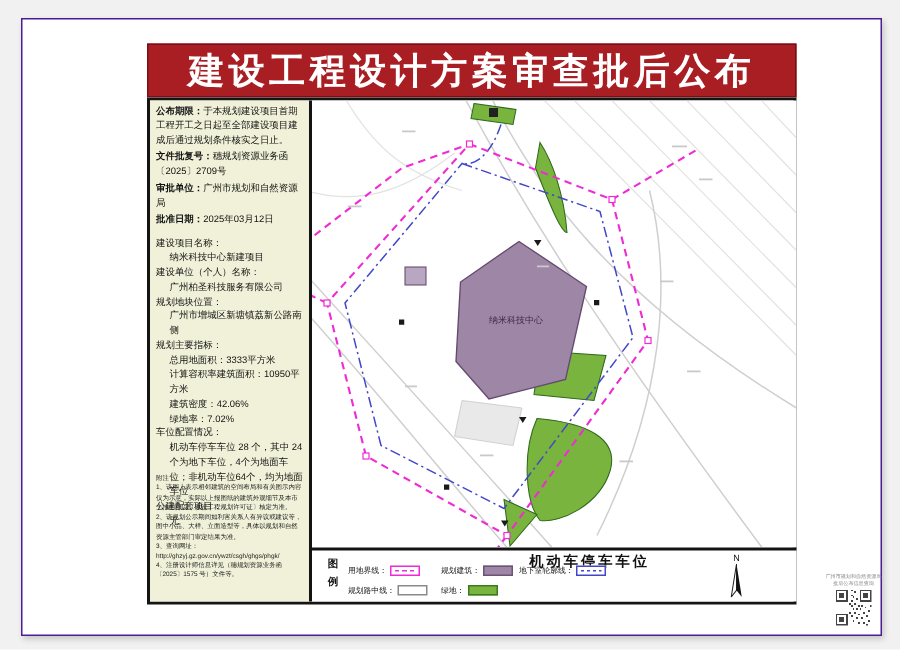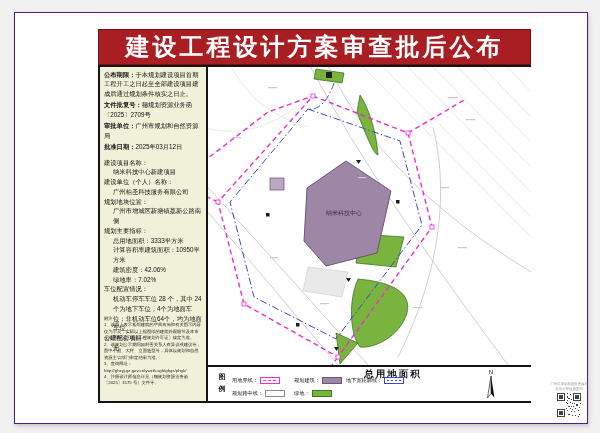--- a/index.html
+++ b/index.html
@@ -167,21 +167,21 @@
             <rect x="62" y="190" width="8" height="1.2"></rect>
           <rect x="150" y="110" width="8" height="1.2"></rect>
             <rect x="112" y="236" width="9" height="1.2"></rect>
         </g>
       </svg>
     </div>
 
     <div class="legend">
       <div class="legend-caption">图
 例</div>
-      <div class="legend-title">总用地面积</div>
+      <div class="legend-title">机动车停车车位</div>
       <div class="legend-item" style="left:24px;top:10px">
         <span>用地界线：</span>
         <span class="sw sw-boundary"></span>
       </div>
       <div class="legend-item" style="left:86px;top:10px">
         <span>规划建筑：</span>
         <span class="sw sw-building"></span>
       </div>
       <div class="legend-item" style="left:138px;top:10px">
         <span>地下室轮廓线：</span>

